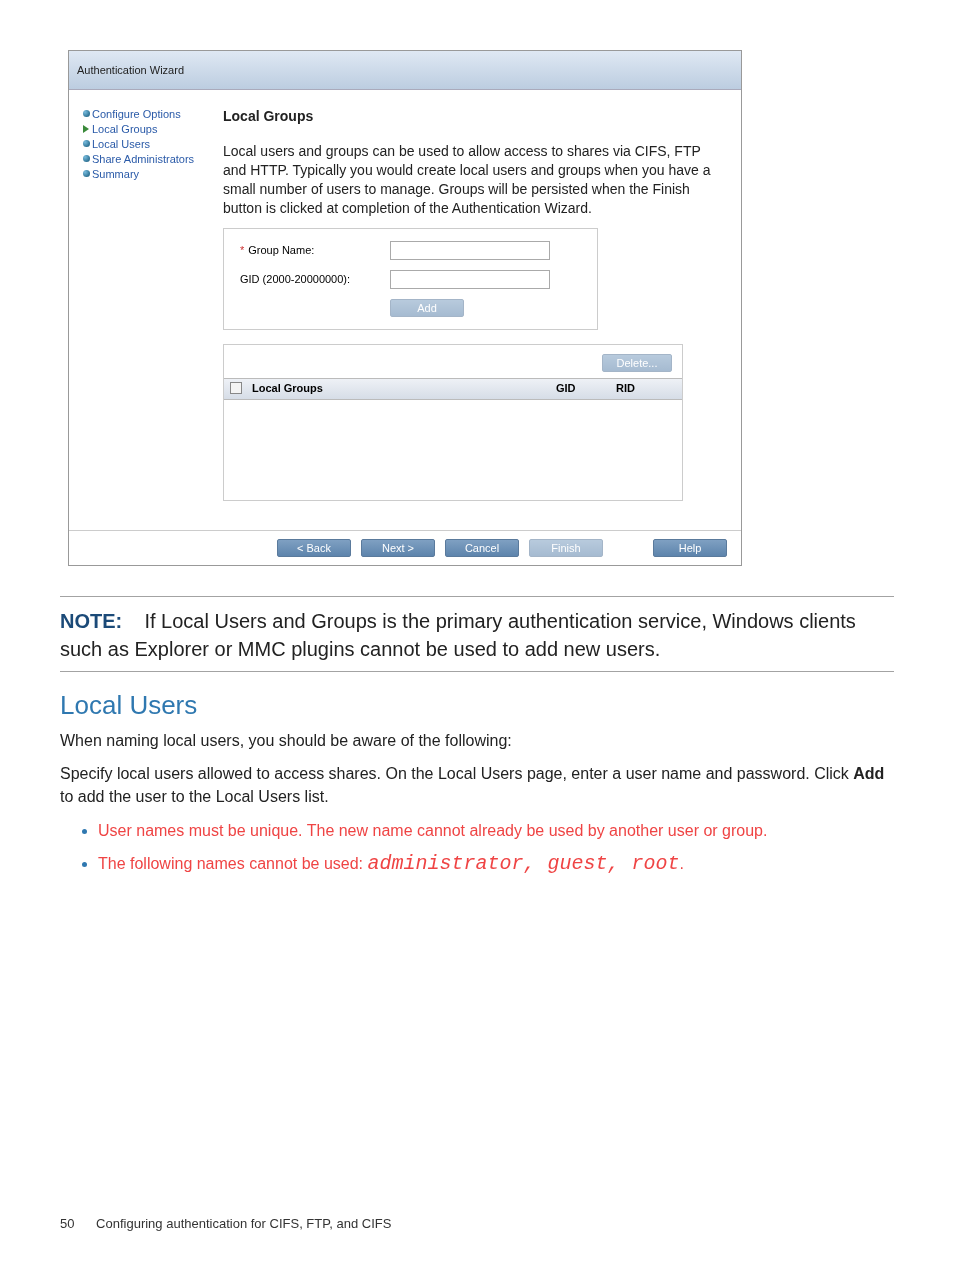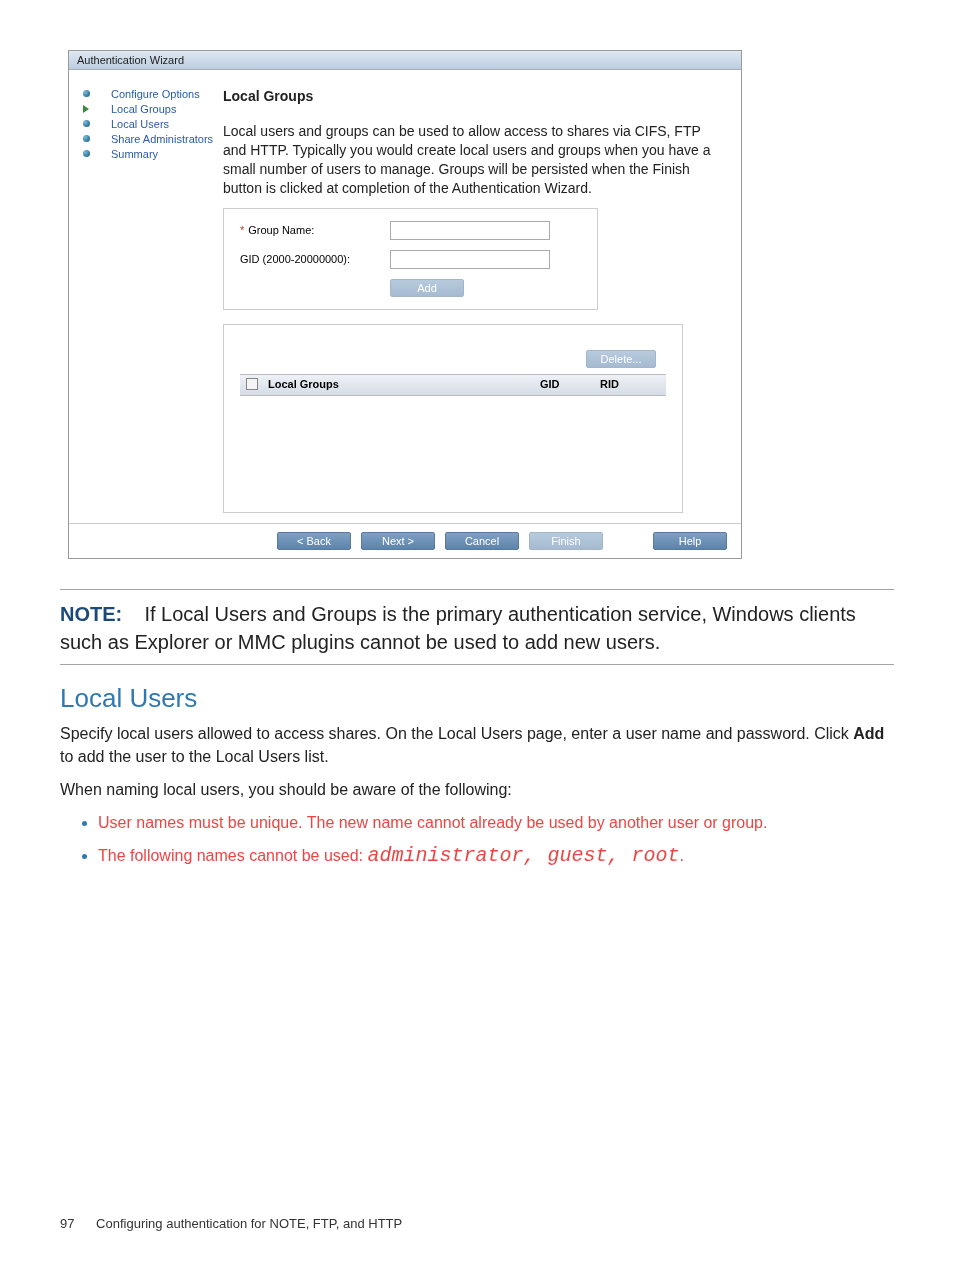--- a/index.html
+++ b/index.html
@@ -14,38 +14,38 @@
   .wizard {
     border: 1px solid #999;
     width: 674px;
     margin-left: 8px;
     background: #fff;
   }
   .titlebar {
     background: linear-gradient(#dfe8f3, #bccde0);
     border-bottom: 1px solid #aab;
     font-size: 11px;
-    padding: 3px 8px;
+    padding: 13px 8px;
     color: #222;
   }
   .wizard-body {
     display: flex;
     min-height: 440px;
   }
   .sidebar {
     width: 150px;
     padding: 18px 4px 10px 14px;
     font-size: 11px;
   }
   .side-item {
     color: #2a5aa8;
     margin-bottom: 3px;
     display: flex;
     align-items: center;
-    gap: 20px;
+    gap: 1px;
     cursor: pointer;
   }
   .bullet {
     width: 8px; height: 8px;
     display: inline-block;
     position: relative;
   }
   .bullet.circle::before {
     content:""; width:7px; height:7px; border-radius:50%;
     background: radial-gradient(circle at 30% 30%, #7bd, #157);
@@ -84,21 +84,21 @@
   }
   .btn {
     background: linear-gradient(#7fa0c2, #5d84ac);
     color:#fff; border:1px solid #5a7a9c;
     font-size:11px; padding:2px 0; width:74px;
     border-radius:2px; text-align:center; cursor:pointer;
   }
   .btn.disabled { opacity:0.55; cursor:default; }
   .btn.small { width:70px; }
   .tablebox {
-    border:1px solid #ccc; width:460px; padding:16px;
+    border:1px solid #ccc; width:460px; padding:0;
   }
   .delrow {
     text-align:right; padding:8px 10px 6px 0;
   }
   .thead {
     background: linear-gradient(#eef1f6,#d6dde7);
     border-top:1px solid #bbb; border-bottom:1px solid #bbb;
     font-size:11px; font-weight:bold; display:flex; padding:3px 6px;
   }
   .thead .chk { width:22px; }
@@ -209,28 +209,28 @@
 
 <div class="doc">
   <div class="rule dark"></div>
   <p class="note">
     <b>NOTE:</b>&nbsp;&nbsp;&nbsp;
     <span>If Local Users and Groups is the primary authentication service, Windows clients such as Explorer or MMC plugins cannot be used to add new users.</span>
   </p>
   <div class="rule dark"></div>
 
   <h3 class="sechead">Local Users</h3>
+  <p class="body-p">When naming local users, you should be aware of the following:</p>
   <p class="body-p">
     <span>Specify local users allowed to access shares. On the Local Users page, enter a user name and password. Click </span><b>Add</b><span> to add the user to the Local Users list.</span>
   </p>
-  <p class="body-p">When naming local users, you should be aware of the following:</p>
   <ul class="body">
     <li>User names must be unique. The new name cannot already be used by another user or group.</li>
     <li>
       <span>The following names cannot be used: </span><code class="mono">administrator, guest, root</code><span>.</span>
     </li>
   </ul>
 </div>
 
 <div class="footer-line">
-  <span class="pn">97</span>
-  <span>Configuring authentication for NOTE, FTP, and HTTP</span>
+  <span class="pn">50</span>
+  <span>Configuring authentication for CIFS, FTP, and CIFS</span>
 </div>
 
 </body></html>

